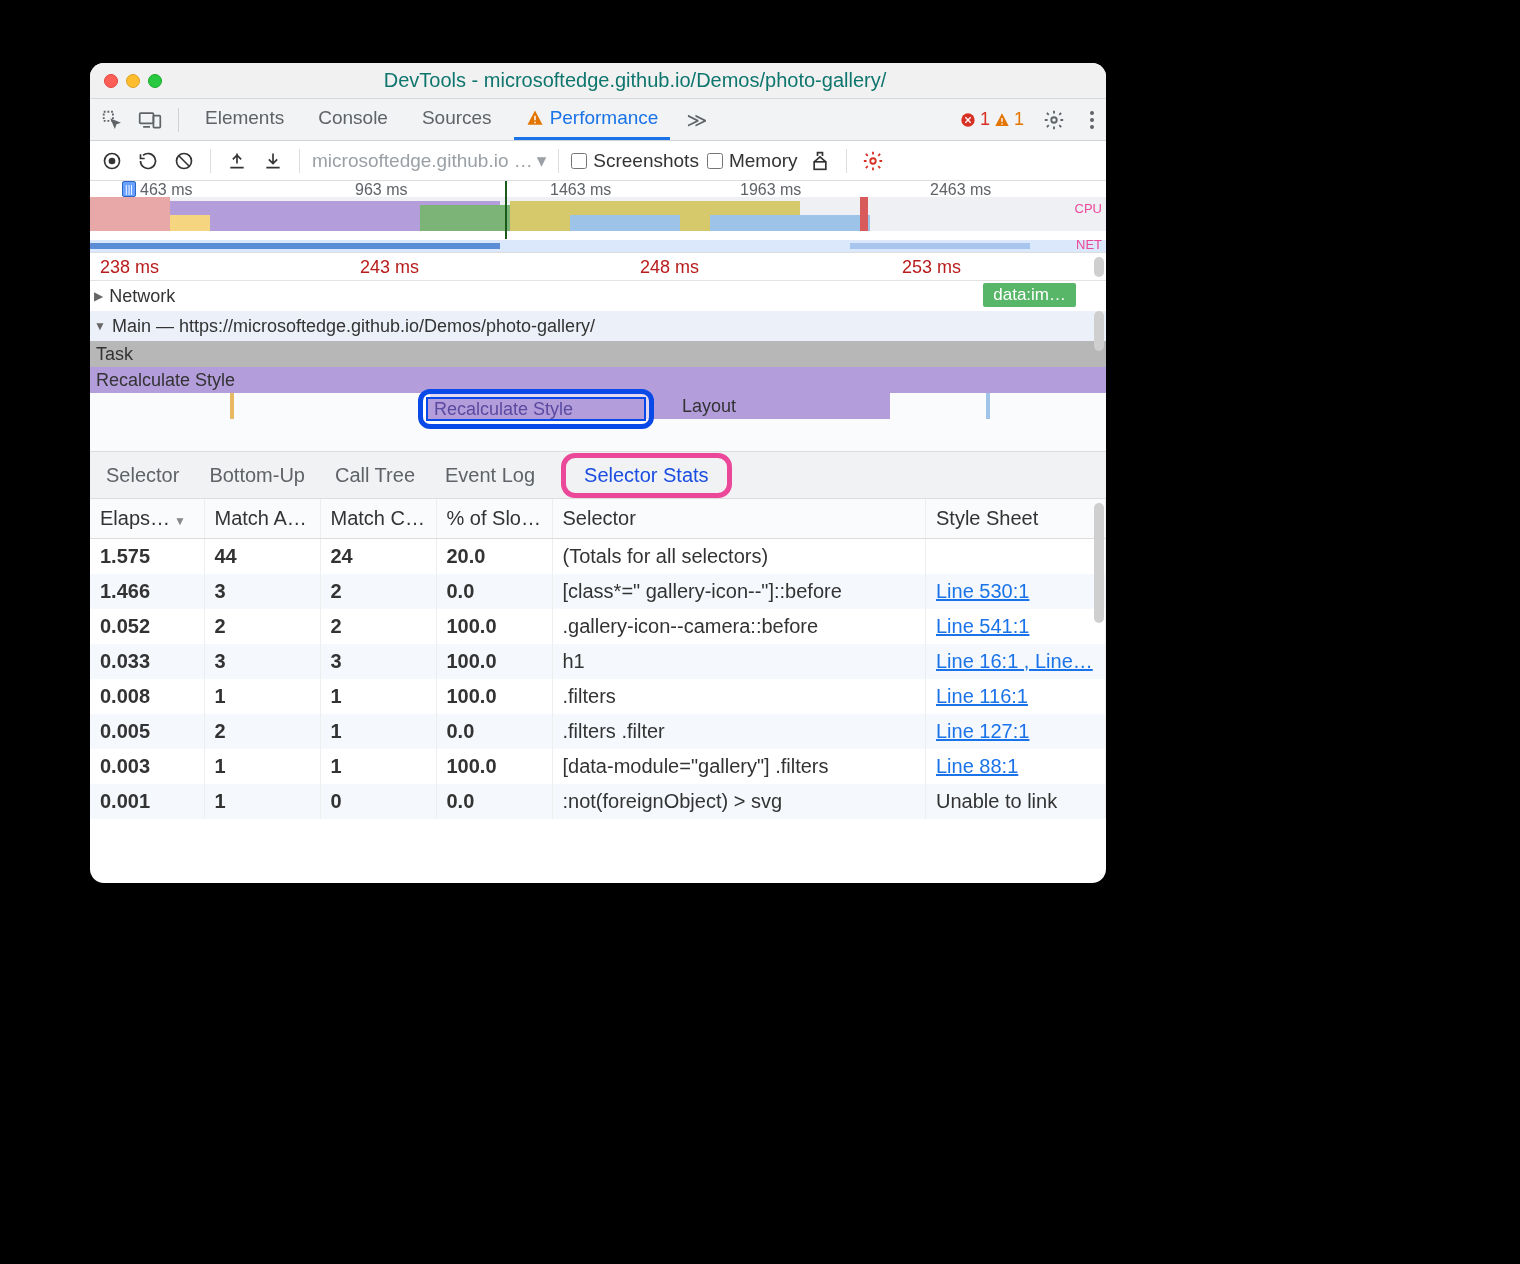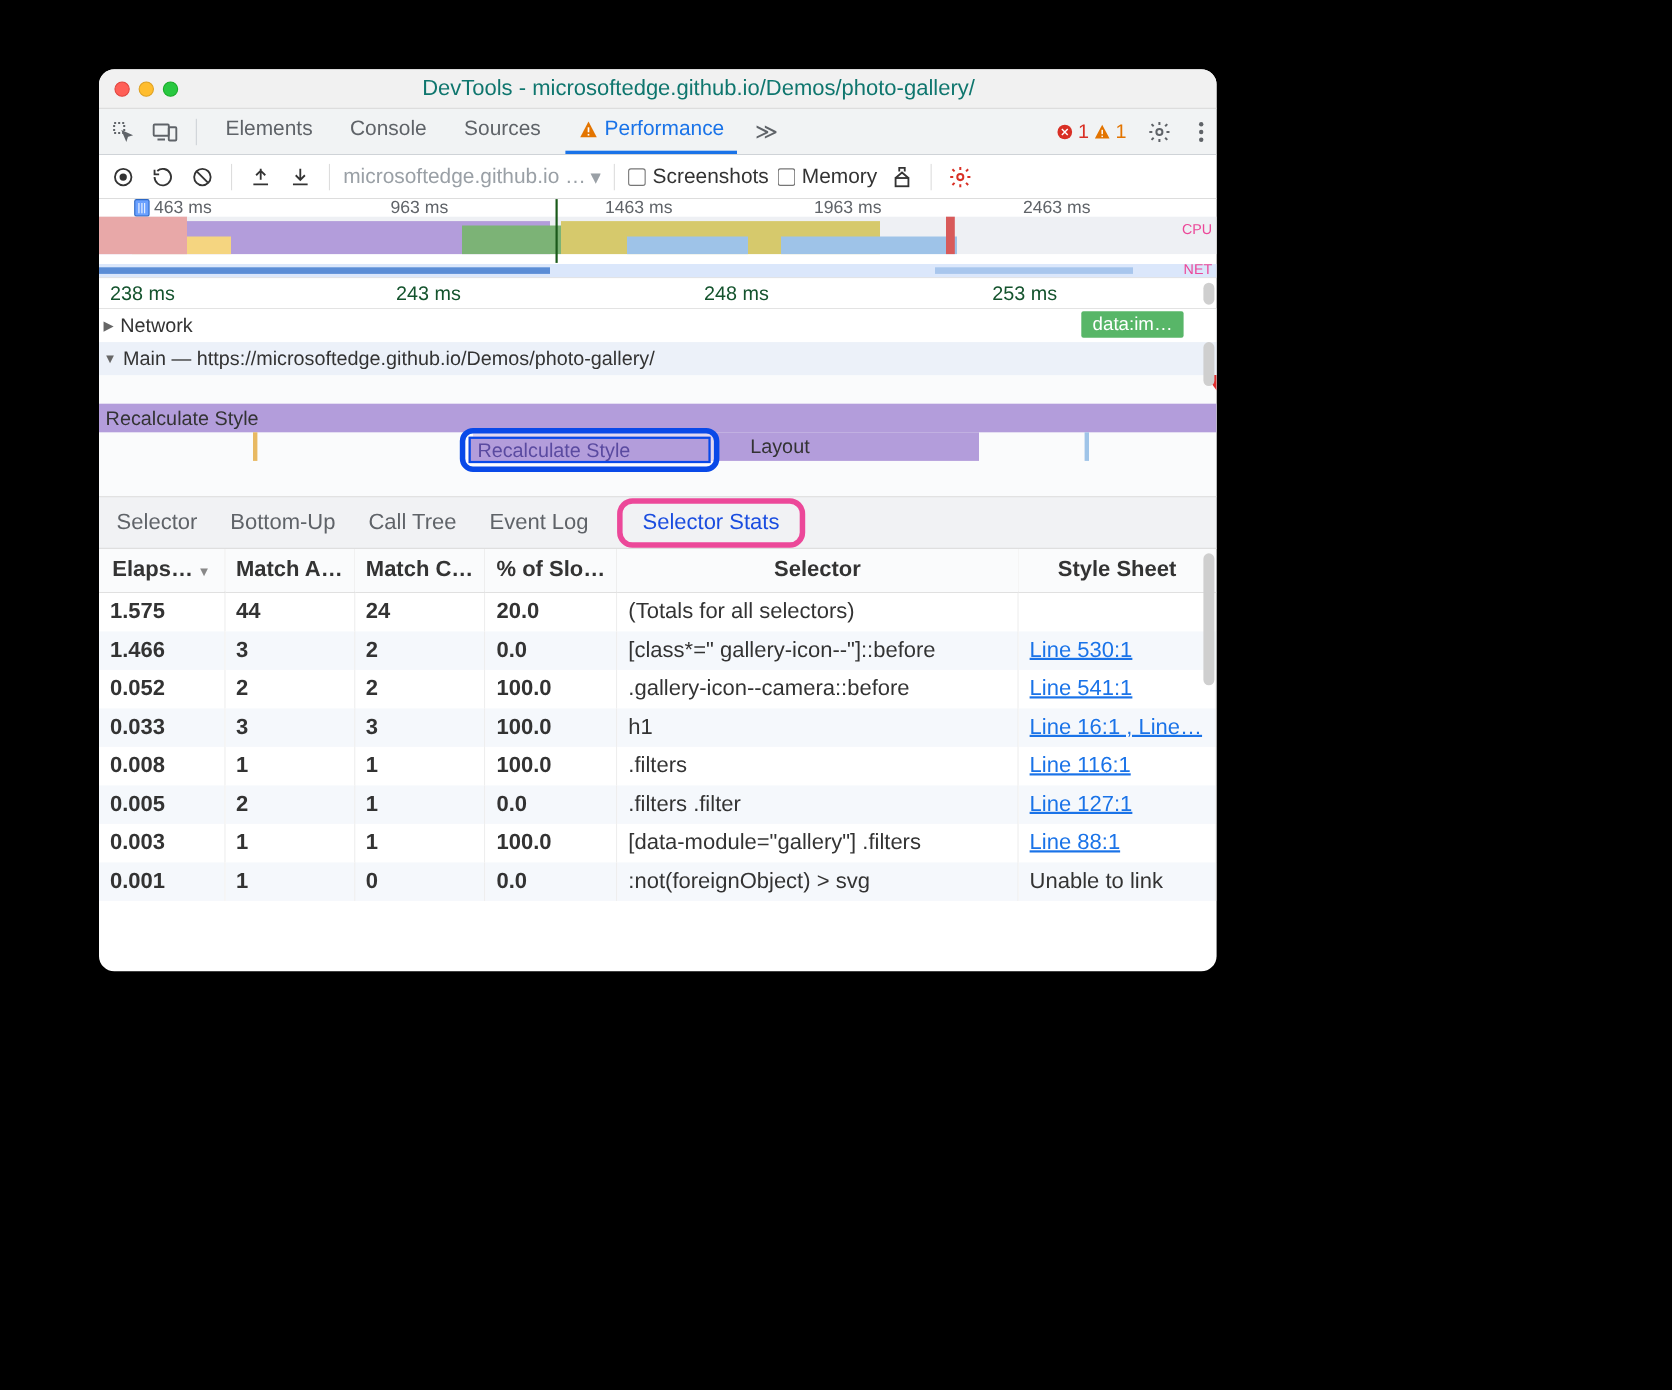--- a/index.html
+++ b/index.html
@@ -102,21 +102,21 @@
   .ov-label { position:absolute; right:4px; font-size:13px; color:#ec4899; }
   .ov-handle { position:absolute; top:0; width:14px; height:16px; background:#6aa0ff; border:1px solid #2a66c4; border-radius:2px; display:flex; align-items:center; justify-content:center; font-size:10px; color:#fff;}
   .ov-net { position:absolute; left:0; right:0; bottom:0; height:12px; background:#dbe7fb;}
   
   .ruler {
     height: 28px;
     border-bottom: 1px solid #e3e3e3;
     display:flex;
     position:relative;
     font-size:18px;
-    color:#14532d;
+    color:#b91c1c;
     background:#fff;
   }
   .ruler span { position:absolute; top:4px;}
   
   .flame {
     position:relative;
     background:#fafbfc;
     flex:0 0 auto;
   }
   .track-row { display:flex; align-items:center; height:30px; font-size:18px; color:#333; padding-left:4px; position:relative; background:#fff;}
@@ -163,25 +163,25 @@
   .detail-tab { padding:6px 4px;}
   .detail-tab.active {
     color:#1a4de0;
     border:5px solid #ec4899;
     border-radius:14px;
     padding:6px 18px;
   }
   
   .tbl { width:100%; border-collapse:collapse; font-size:20px;}
   .tbl th {
-    text-align:center;
+    text-align:left;
     padding:8px 10px;
     background:#fafbfc;
     color:#333;
-    font-weight:700;
+    font-weight:400;
     border-bottom:1px solid #ddd;
     border-right:1px solid #eee;
     overflow:hidden; white-space:nowrap;
     position:relative;
   }
   .tbl th .sort { font-size:12px; color:#888; margin-left:4px;}
   .tbl td {
     padding:6px 10px;
     border-right:1px solid #eee;
     white-space:nowrap;
@@ -371,20 +371,21 @@
   <div class="flame" style="height:170px;">
     <div class="track-row arrow-right">
       <span>Network</span>
       <div class="data-im">data:im…</div>
     </div>
     <div class="track-row arrow-down" style="background:#ecf1f9;">
       <span>Main — https://microsoftedge.github.io/Demos/photo-gallery/</span>
     </div>
     <div style="position:relative; height:110px;">
       <div class="flame-red"></div>
+      <div class="bar-task">Task</div>
       <div class="bar-recalc">Recalculate Style</div>
       <div class="bar-layout" style="left:340px; width:460px;">
         <span style="position:absolute;left:252px;">Layout</span>
       </div>
       <div style="position:absolute;top:52px;left:140px;width:4px;height:26px;background:#e8b962;"></div>
       <div style="position:absolute;top:52px;left:896px;width:4px;height:26px;background:#9fc4e8;"></div>
       <div class="bar-recalc2-wrap">
         <div class="bar-recalc2">Recalculate Style</div>
       </div>
     </div>

